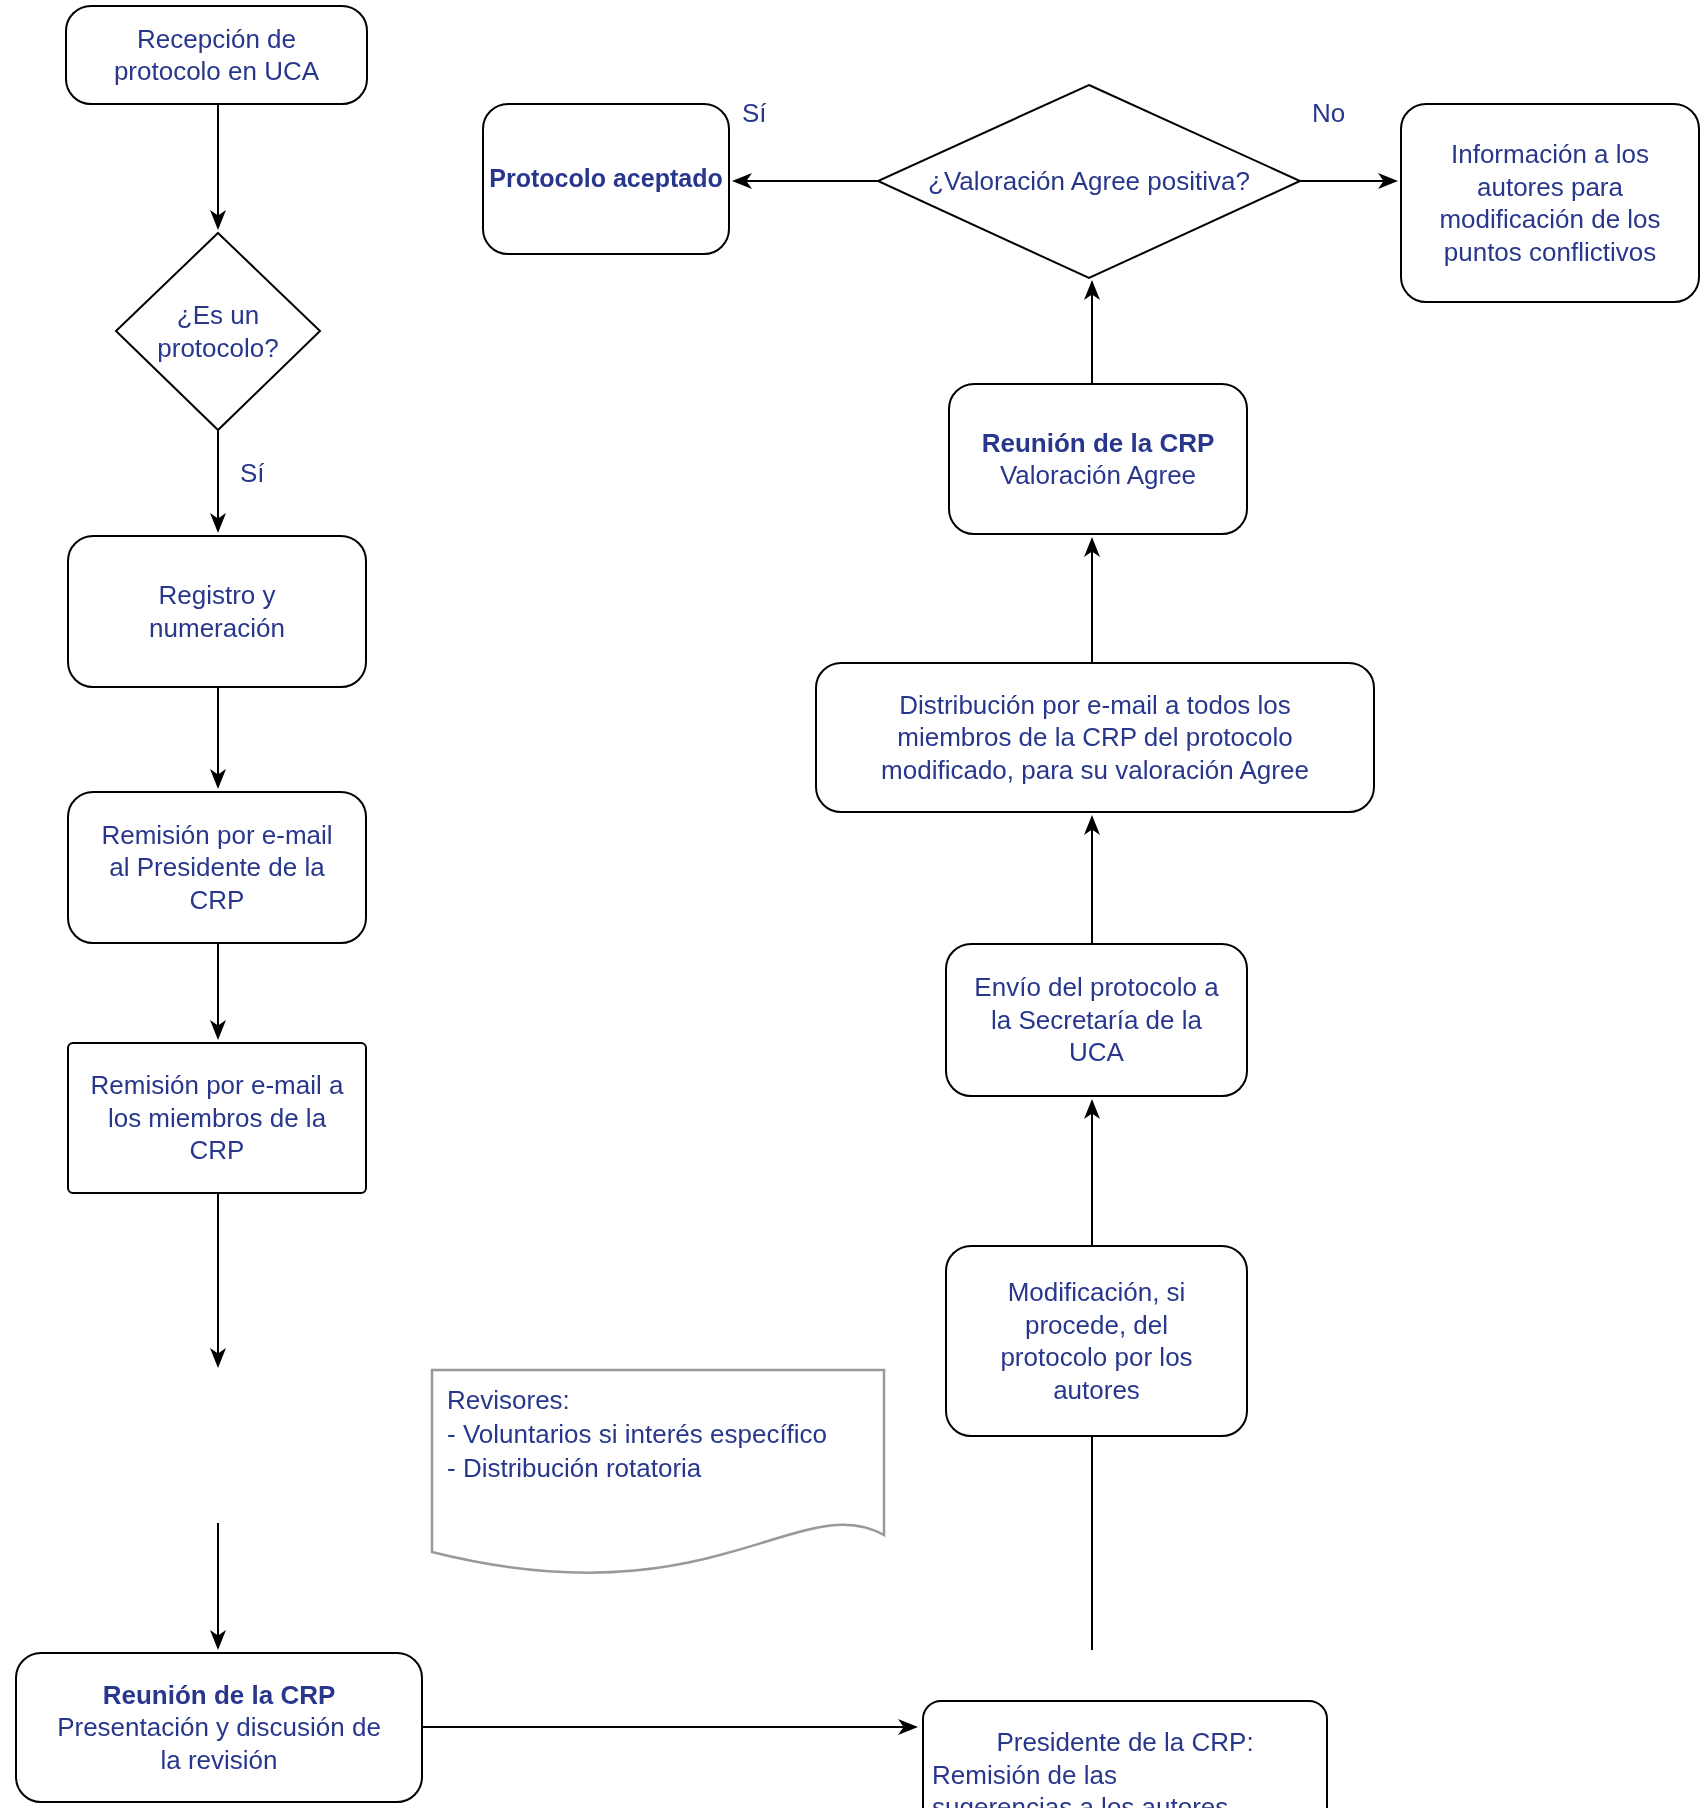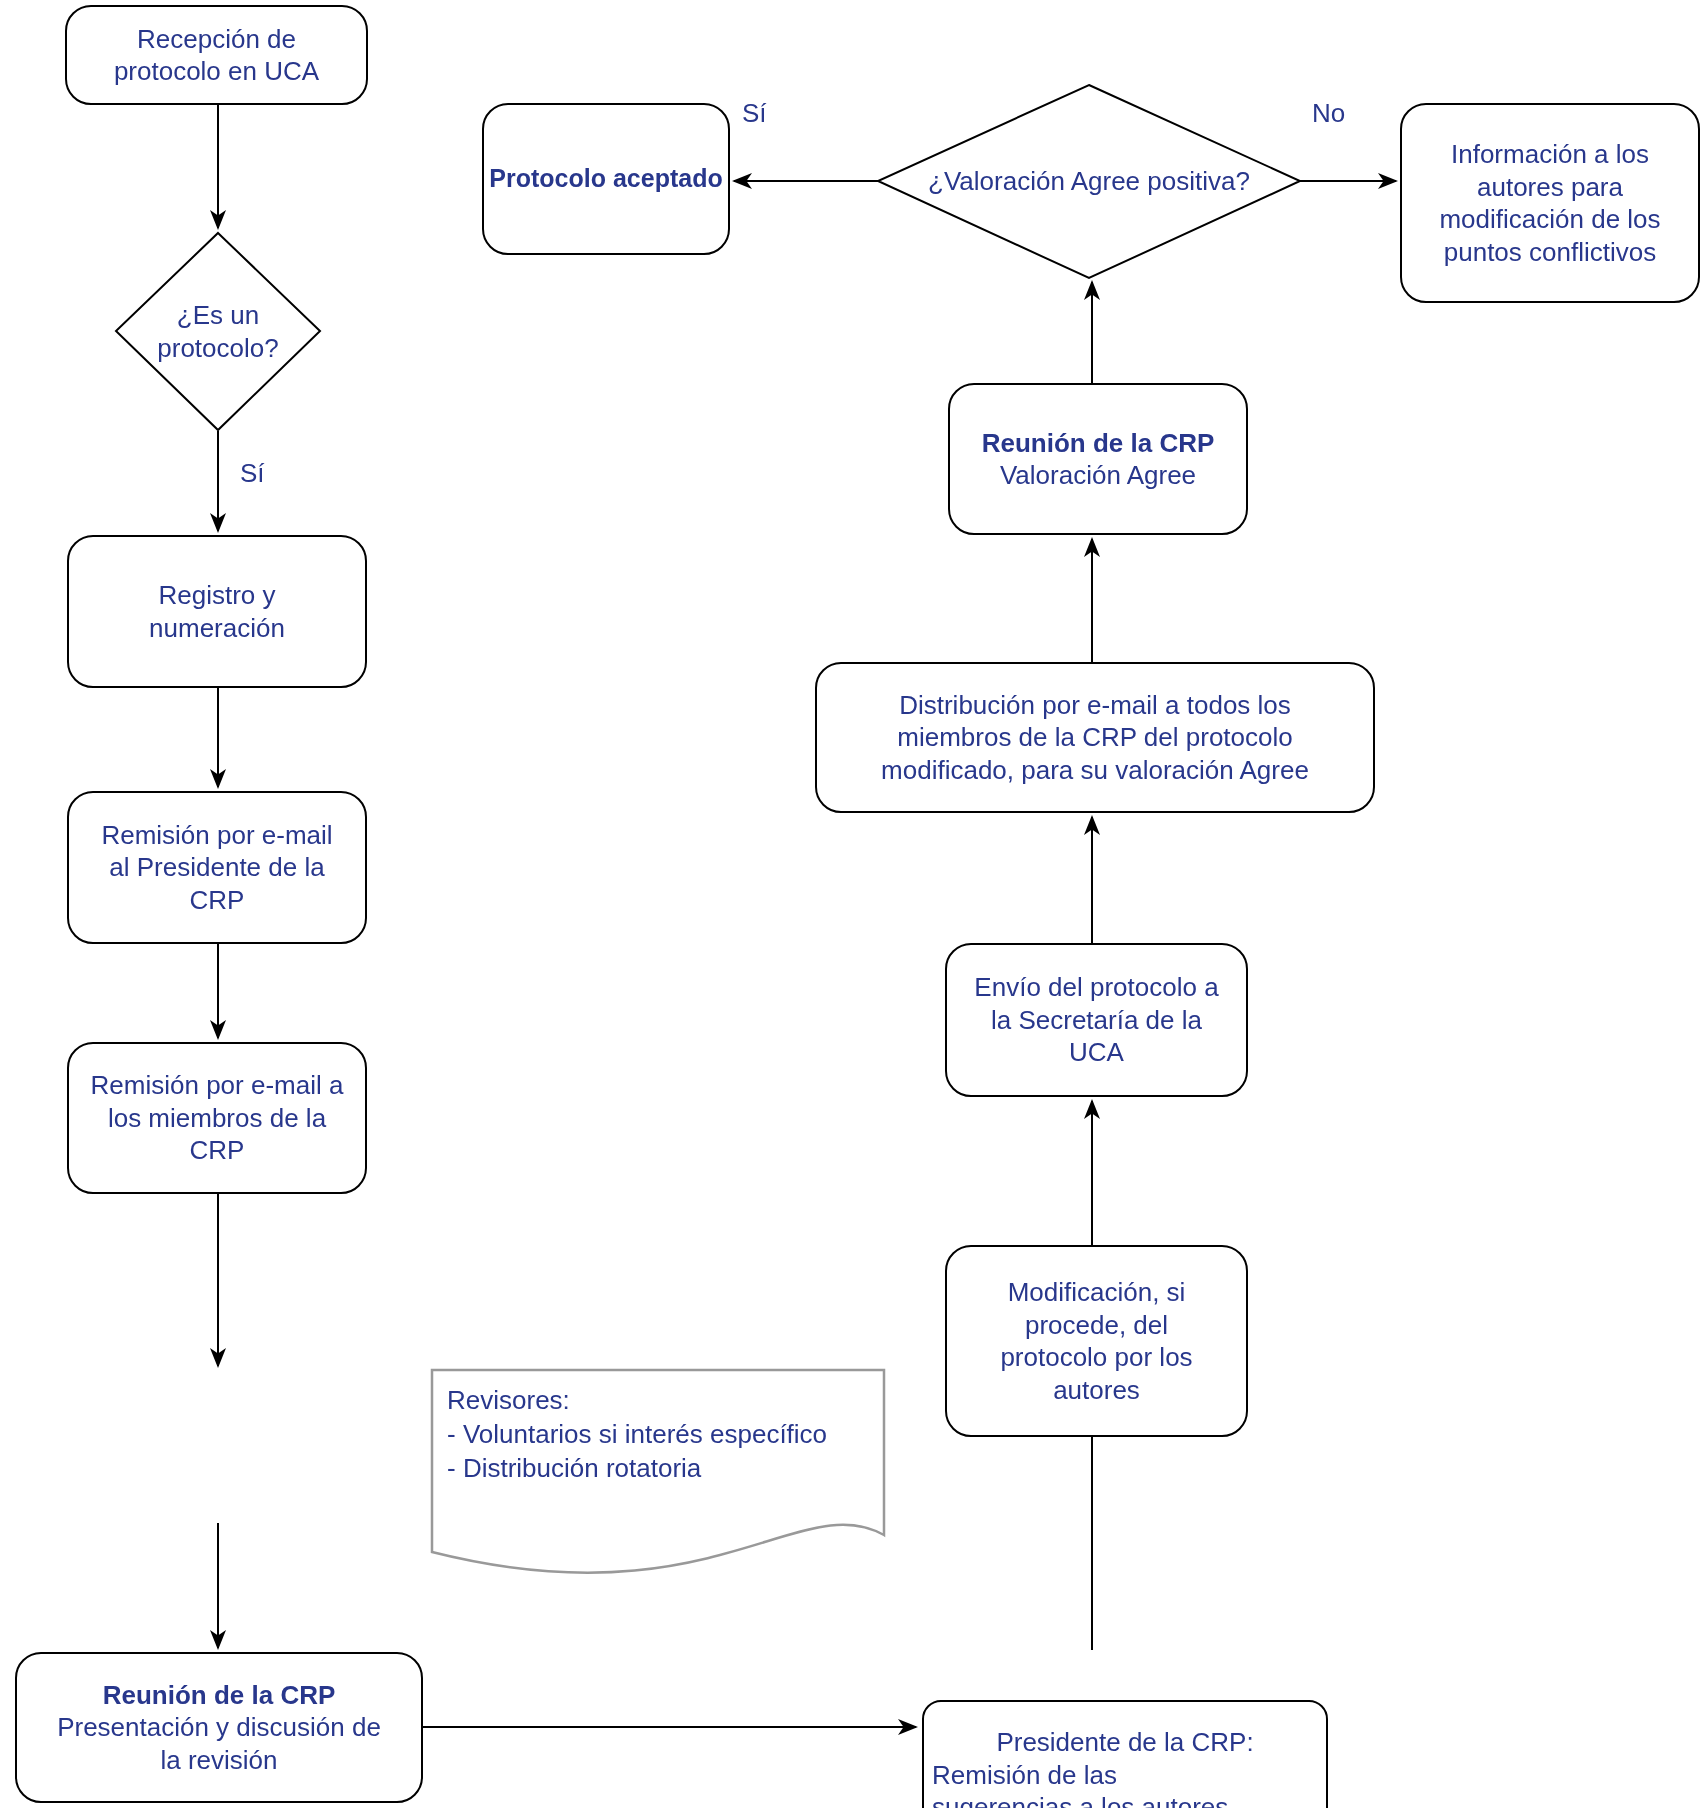--- a/index.html
+++ b/index.html
@@ -72,21 +72,21 @@
 
   <div class="edge-label" style="left:240px; top:458px;">Sí</div>
 
   <div class="node" style="left:67px; top:535px; width:300px; height:153px;">Registro y
 numeración</div>
 
   <div class="node" style="left:67px; top:791px; width:300px; height:153px;">Remisión por e-mail
 al Presidente de la
 CRP</div>
 
-  <div class="node" style="left:67px; top:1042px; width:300px; height:152px;">Remisión por e-mail a
+  <div class="node" style="left:67px; top:1042px; width:300px; height:152px;border-radius:6px;">Remisión por e-mail a
 los miembros de la
 CRP</div>
 
 
   <div class="note-text" style="left:447px; top:1384px; width:430px;">
     <span>Revisores:</span>
     <span>- Voluntarios si interés específico</span>
     <span>- Distribución rotatoria</span>
   </div>
 

